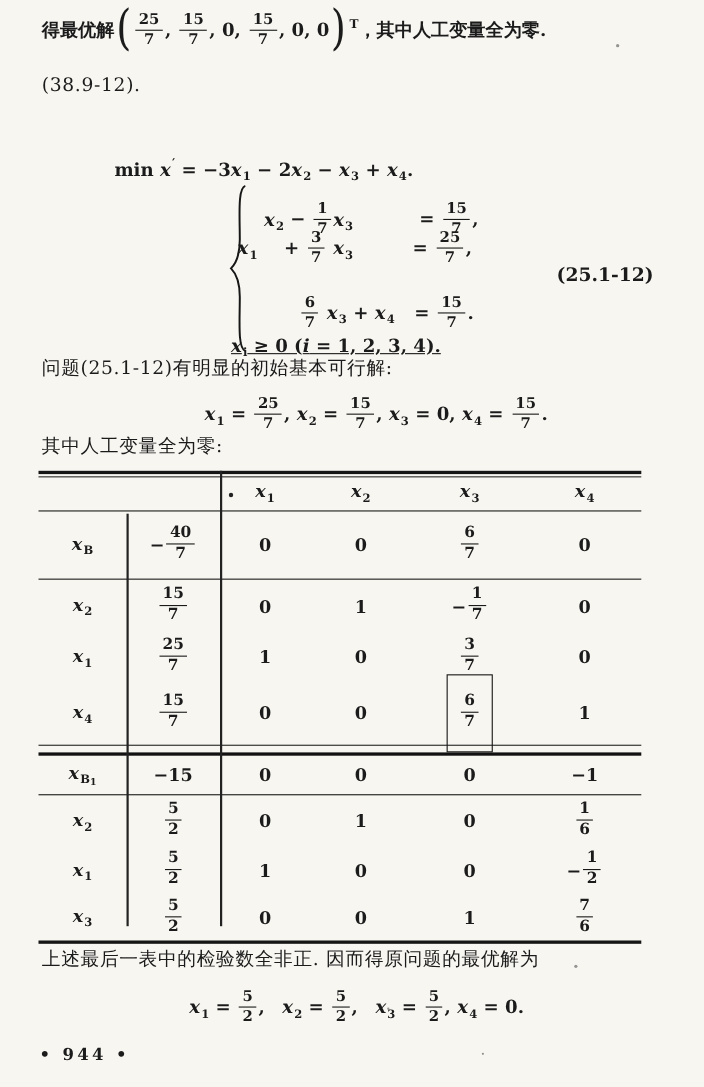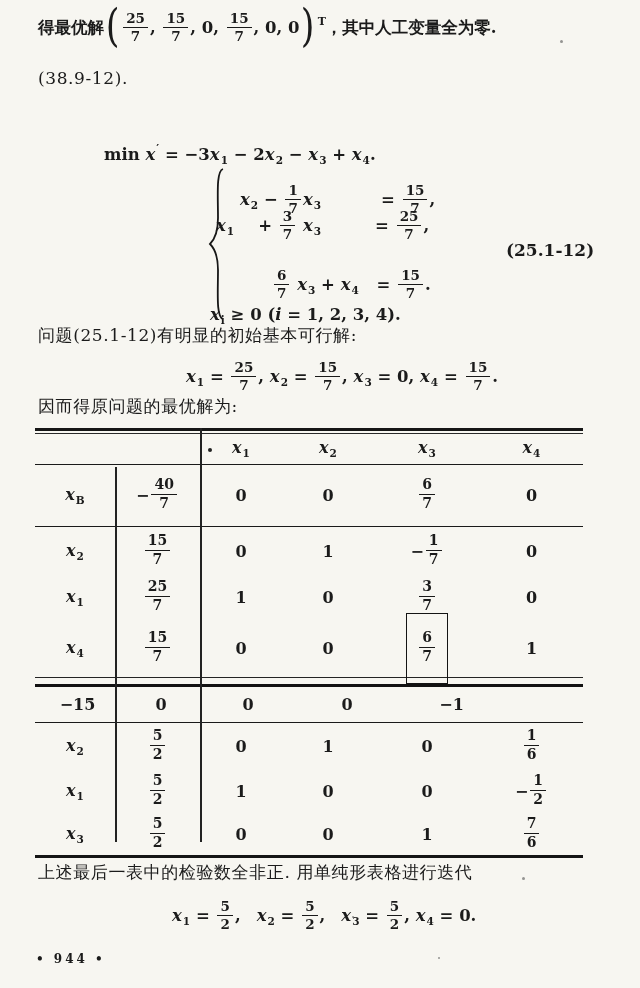--- a/index.html
+++ b/index.html
@@ -29,21 +29,21 @@
   
   #para1{top:0;left:38px;}
   #para2{top:64px;left:38px;}
   #para2 .p2l1{padding-left:34px;}
   #objective{top:142px;left:104px;}
   
   #brace{position:absolute;left:208px;top:166px;}
   #sysr1{top:172px;left:240px;}
   #sysr2{top:198px;left:216px;}
   #sysr3{top:257px;left:272px;}
-  #sysr4{top:303px;left:210px;line-height:24px;}
+  #sysr4{top:303px;left:210px;line-height:24px;text-decoration:underline;}
   #syslabel{top:240px;left:506px;font-size:17px;}
   #probintro{top:321px;left:38px;}
   #initsol{top:349px;left:186px;}
   #iterintro{top:392px;left:38px;}
   
   #stable{position:absolute;top:428px;left:35px;width:548px;padding-top:4px;box-sizing:border-box;}
   #stable .rtop1{position:absolute;top:0;left:0;right:0;height:2.6px;background:#161616;}
   #stable .rtop2{position:absolute;top:4.8px;left:0;right:0;height:1.3px;background:#2a2a2a;}
   #thead{display:flex;height:32px;border-bottom:1.7px solid #1a1a1a;box-sizing:content-box;}
   .trow{display:flex;box-sizing:border-box;align-items:stretch;}
@@ -60,21 +60,21 @@
   #tbody2 .trow:nth-child(2){height:47px;}
   #tbody2 .trow:nth-child(3){height:43px;}
   #tbody2 .trow:nth-child(4){height:42px;}
   #rbot{height:3.2px;background:#151515;}
   .vline{position:absolute;width:1.6px;background:#222;}
   .v1{left:80px;top:39px;height:375px;}
   .v2{left:165px;top:0;height:414px;}
   .hdot{position:absolute;left:173px;top:20px;width:4px;height:4px;background:#222;border-radius:50%;}
   #conclusion{top:858px;left:38px;}
   #finalsol{top:888px;left:172px;line-height:40px;}
-  #pagenum{top:945px;left:36px;font-size:12px;font-weight:bold;letter-spacing:3px;}
+  #pagenum{top:945px;left:36px;font-size:15px;font-weight:bold;letter-spacing:3px;}
   .speck{position:absolute;background:#444;border-radius:50%;opacity:.55;}
 </style>
 </head>
 <body>
 
 <div class="abs math fline" id="para1">得最优解<span class="bigp">(</span><span class="frac"><span class="num">25</span><span class="den">7</span></span>, <span class="frac"><span class="num">15</span><span class="den">7</span></span>, 0, <span class="frac"><span class="num">15</span><span class="den">7</span></span>, 0, 0<span class="bigp">)</span><span class="sup">T</span>，其中人工变量全为零.</div>
 
 <div class="abs zh" id="para2">
   <div>(38.9-12).</div>
 </div>
@@ -86,21 +86,21 @@
 </svg>
 
 <div class="abs math fline" id="sysr1"><span class="var">x<span class="sub">2</span></span> − <span class="frac"><span class="num">1</span><span class="den">7</span></span><span class="var">x<span class="sub">3</span></span><span class="sp" style="width: 60px;"></span>= <span class="frac"><span class="num">15</span><span class="den">7</span></span>,</div>
 <div class="abs math fline" id="sysr2"><span class="var">x<span class="sub">1</span></span><span class="sp" style="width: 24px;"></span>+ <span class="frac"><span class="num">3</span><span class="den">7</span></span> <span class="var">x<span class="sub">3</span></span><span class="sp" style="width: 54px;"></span>= <span class="frac"><span class="num">25</span><span class="den">7</span></span>,</div>
 <div class="abs math fline" id="sysr3"><span class="frac"><span class="num">6</span><span class="den">7</span></span> <span class="var">x<span class="sub">3</span></span> + <span class="var">x<span class="sub">4</span></span><span class="sp" style="width: 12px;"></span> = <span class="frac"><span class="num">15</span><span class="den">7</span></span>.</div>
 <div class="abs math" id="sysr4"><span class="var">x<span class="sub">i</span></span> ≥ 0 (<span class="var">i</span> = 1, 2, 3, 4).</div>
 <div class="abs math" id="syslabel">(25.1-12)</div>
 
 <div class="abs zh" id="probintro">问题(25.1-12)有明显的初始基本可行解:</div>
 <div class="abs math fline" id="initsol"><span class="var">x<span class="sub">1</span></span> = <span class="frac"><span class="num">25</span><span class="den">7</span></span>, <span class="var">x<span class="sub">2</span></span> = <span class="frac"><span class="num">15</span><span class="den">7</span></span>, <span class="var">x<span class="sub">3</span></span> = 0, <span class="var">x<span class="sub">4</span></span> = <span class="frac"><span class="num">15</span><span class="den">7</span></span>.</div>
-<div class="abs zh" id="iterintro">因而得原问题的最优解为:</div>
+<div class="abs zh" id="iterintro">其中人工变量全为零:</div>
 
 <div id="stable">
   <div class="rtop1"></div>
   <div class="rtop2"></div>
   <div id="thead">
       <div class="tcell c0"></div>
       <div class="tcell c1"></div>
       <div class="tcell c2">
         <span class="var">x<span class="sub">1</span></span>
       </div>
@@ -190,20 +190,23 @@
               <span class="den">7</span>
             </span>
           </span>
         </div>
         <div class="tcell c5">1</div>
       </div>
     </div>
   <div id="midrule"></div>
   <div id="tbody2">
       <div class="trow">
+        <div class="tcell c0">
+          <span class="var">x<span class="sub">B<span class="sub2">1</span></span></span>
+        </div>
         <div class="tcell c1">−15</div>
         <div class="tcell c2">0</div>
         <div class="tcell c3">0</div>
         <div class="tcell c4">0</div>
         <div class="tcell c5">−1</div>
       </div>
       <div class="trow">
         <div class="tcell c0">
           <span class="var">x<span class="sub">2</span></span>
         </div>
@@ -261,20 +264,20 @@
           </span>
         </div>
       </div>
     </div>
   <div id="rbot"></div>
   <div class="vline v1"></div>
   <div class="vline v2"></div>
   <div class="hdot"></div>
 </div>
 
-<div class="abs zh" id="conclusion">上述最后一表中的检验数全非正. 用单纯形表格进行迭代</div>
+<div class="abs zh" id="conclusion">上述最后一表中的检验数全非正. 因而得原问题的最优解为</div>
 <div class="abs math fline" id="finalsol"><span class="var">x<span class="sub">1</span></span> = <span class="frac"><span class="num">5</span><span class="den">2</span></span>,<span class="sp" style="width: 16px;"></span><span class="var">x<span class="sub">2</span></span> = <span class="frac"><span class="num">5</span><span class="den">2</span></span>,<span class="sp" style="width: 16px;"></span><span class="var">x<span class="sub">3</span></span> = <span class="frac"><span class="num">5</span><span class="den">2</span></span>, <span class="var">x<span class="sub">4</span></span> = 0.</div>
 <div class="abs zh" id="pagenum">• 944 •</div>
 
 <div class="speck" style="left:560px;top:40px;width:3px;height:3px;"></div>
 <div class="speck" style="left:522px;top:877px;width:3px;height:3px;"></div>
 <div class="speck" style="left:352px;top:916px;width:2px;height:2px;"></div>
 <div class="speck" style="left:438px;top:957px;width:2px;height:2px;"></div>
 
 </body></html>

